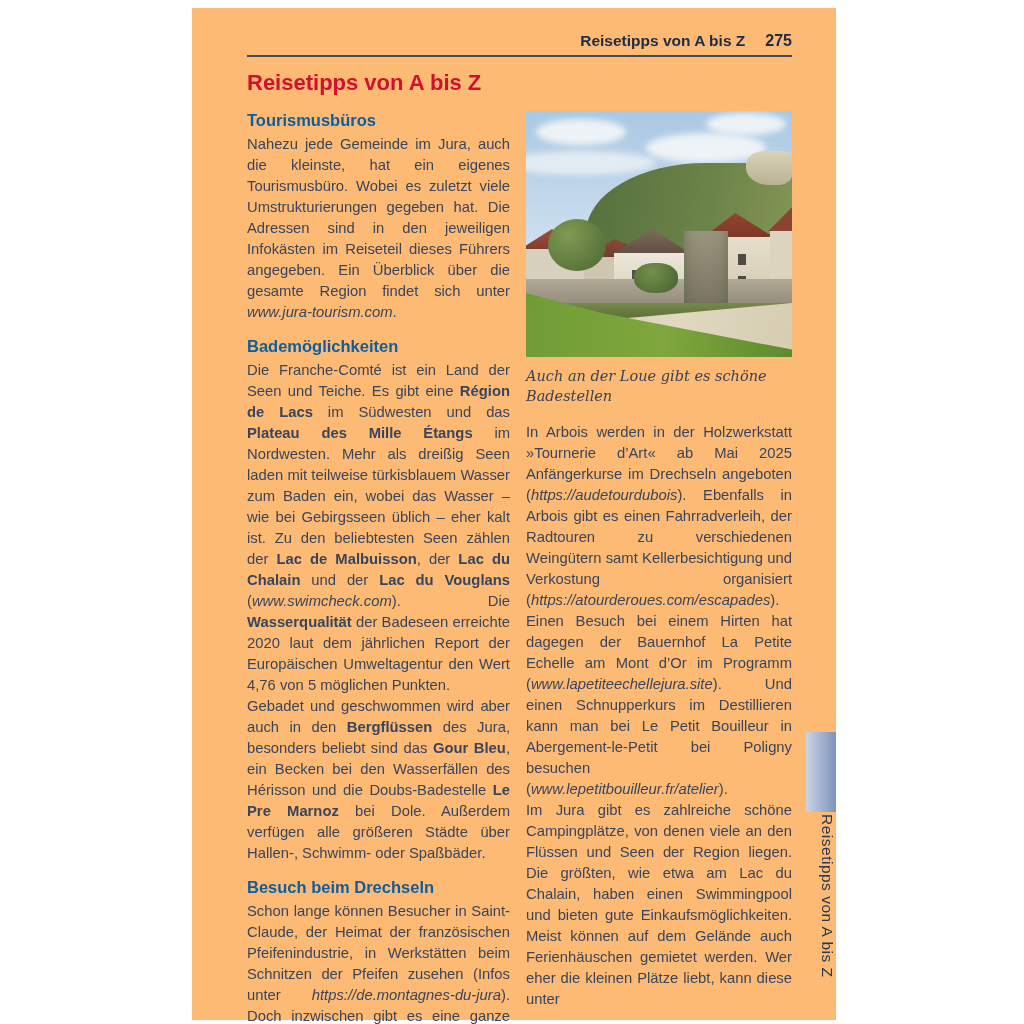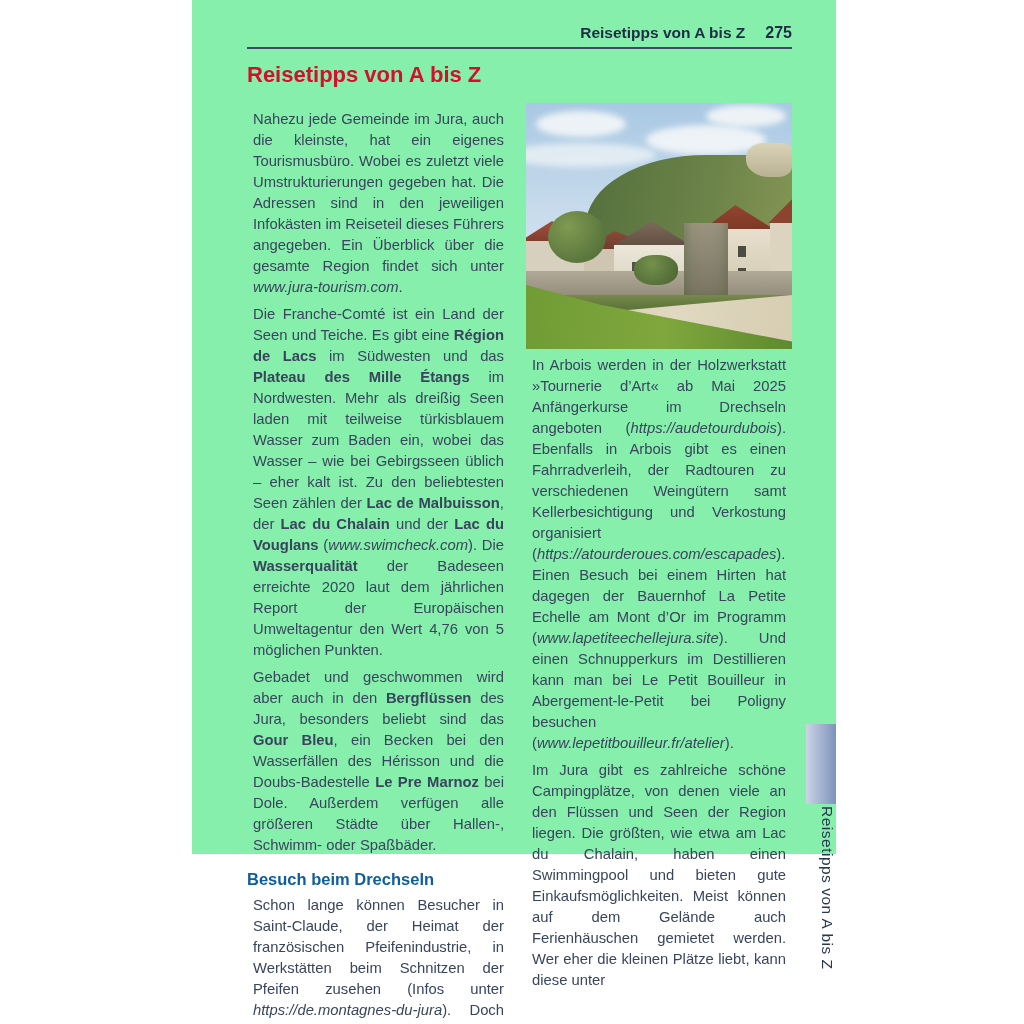--- a/index.html
+++ b/index.html
@@ -2,22 +2,22 @@
 <html lang="de"><head>
 <meta charset="utf-8">
 <style>
   html,body{margin:0;padding:0;}
   body{
     width:1024px;height:1024px;background:#ffffff;position:relative;
     font-family:"Liberation Sans",sans-serif;
     -webkit-font-smoothing:antialiased;
   }
   .page{
-    position:absolute;left:192px;top:0;width:644px;height:854px;
-    background:#86efac;color:#39455c;
+    position:absolute;left:192px;top:8px;width:644px;height:1012px;
+    background:#fdba74;color:#39455c;
   }
   .content{position:absolute;left:55px;top:0;width:545px;}
   
   .pagehead{
     display:flex;justify-content:flex-end;align-items:baseline;gap:20px;
     padding-top:24px;padding-bottom:5px;border-bottom:2px solid #3d4a63;
     color:#1d2b45;font-size:15.5px;
   }
   .pagehead .ht{font-weight:bold;}
   .pagehead .pn{font-weight:bold;font-size:16px;}
@@ -27,21 +27,21 @@
   }
   
   .cols{display:flex;gap:16px;margin-top:15px;}
   .col-l{width:263px;}
   .col-r{width:266px;}
   h3.sec{
     color:#0e5d9e;font-size:16.5px;font-weight:bold;margin:14px 0 4px 0;
   }
   h3.sec.first{margin-top:0;}
   p.body{
-    margin:6px;font-size:14.8px;line-height:21px;text-align:justify;
+    margin:0;font-size:14.8px;line-height:21px;text-align:justify;
     hyphens:auto;-webkit-hyphens:auto;color:#39455c;
   }
   p.body .b{font-weight:bold;}
   p.body .i{font-style:italic;}
   
   .photo{
     position:relative;width:266px;height:246px;overflow:hidden;
     background:linear-gradient(#a9c8e3,#cfe0ee 55%,#e4edf3);
   }
   .cloud{position:absolute;background:#f4f7f8;border-radius:50%;filter:blur(3px);opacity:.9;}
@@ -138,22 +138,24 @@
     <div class="pagehead">
       <span class="ht">Reisetipps von A bis Z</span>
       <span class="pn">275</span>
     </div>
 
     <div class="main-title">Reisetipps von A bis Z</div>
 
     <div class="cols">
 
       <div class="col-l">
+        <h3 class="sec first">Tourismusbüros</h3>
         <p class="body"><span>Nahezu jede Gemeinde im Jura, auch die kleinste, hat ein eigenes Tourismusbüro. Wobei es zuletzt viele Umstrukturierungen gegeben hat. Die Adressen sind in den jeweiligen Infokästen im Reiseteil dieses Führers angegeben. Ein Überblick über die gesamte Region findet sich unter </span><span class="i">www.jura-tourism.com</span><span>.</span></p>
 
+        <h3 class="sec">Bademöglichkeiten</h3>
         <p class="body"><span>Die Franche-Comté ist ein Land der Seen und Teiche. Es gibt eine </span><span class="b">Région de Lacs</span><span> im Südwesten und das </span><span class="b">Plateau des Mille Étangs</span><span> im Nordwesten. Mehr als dreißig Seen laden mit teilweise türkisblauem Wasser zum Baden ein, wobei das Wasser – wie bei Gebirgsseen üblich – eher kalt ist. Zu den beliebtesten Seen zählen der </span><span class="b">Lac de Malbuisson</span><span>, der </span><span class="b">Lac du Chalain</span><span> und der </span><span class="b">Lac du Vouglans</span><span> (</span><span class="i">www.swimcheck.com</span><span>). Die </span><span class="b">Wasserqualität</span><span> der Badeseen erreichte 2020 laut dem jährlichen Report der Europäischen Umweltagentur den Wert 4,76 von 5 möglichen Punkten.</span></p>
         <p class="body"><span>Gebadet und geschwommen wird aber auch in den </span><span class="b">Bergflüssen</span><span> des Jura, besonders beliebt sind das </span><span class="b">Gour Bleu</span><span>, ein Becken bei den Wasserfällen des Hérisson und die Doubs-Badestelle </span><span class="b">Le Pre Marnoz</span><span> bei Dole. Außerdem verfügen alle größeren Städte über Hallen-, Schwimm- oder Spaßbäder.</span></p>
 
         <h3 class="sec">Besuch beim Drechseln</h3>
         <p class="body"><span>Schon lange können Besucher in Saint-Claude, der Heimat der französischen Pfeifenindustrie, in Werkstätten beim Schnitzen der Pfeifen zusehen (Infos unter </span><span class="i">https://de.montagnes-du-jura</span><span>). Doch inzwischen gibt es eine ganze Reihe von weiteren Angeboten, bei denen man die Tradition des lokalen Handwerks kennenlernen kann. So organisierte das Tourismusbüro im Pays de Gex einen »Weg des Handwerks«, der zu Käsereien, Steinschneidern, Skiherstellern, Seifenproduzenten, Bierbrauern und vielen anderen führt. Details über alle Handwer-</span></p>
       </div>
 
       <div class="col-r">
 
         <div class="photo">
@@ -193,20 +195,21 @@
           <div class="stonewall"></div>
           <div class="pillar"></div>
           <div class="tree t2"></div>
           <div class="bank"></div>
           <div class="river"></div>
           <div class="riffle"></div>
           <div class="beach"></div>
           <div class="grass"></div>
         </div>
 
+        <div class="caption">Auch an der Loue gibt es schöne Badestellen</div>
 
         <p class="body"><span>In Arbois werden in der Holzwerkstatt »Tournerie d’Art« ab Mai 2025 Anfängerkurse im Drechseln angeboten (</span><span class="i">https://audetourdubois</span><span>). Ebenfalls in Arbois gibt es einen Fahrradverleih, der Radtouren zu verschiedenen Weingütern samt Kellerbesichtigung und Verkostung organisiert (</span><span class="i">https://atourderoues.com/escapades</span><span>). Einen Besuch bei einem Hirten hat dagegen der Bauernhof La Petite Echelle am Mont d’Or im Programm (</span><span class="i">www.lapetiteechellejura.site</span><span>). Und einen Schnupperkurs im Destillieren kann man bei Le Petit Bouilleur in Abergement-le-Petit bei Poligny besuchen (</span><span class="i">www.lepetitbouilleur.fr/atelier</span><span>).</span></p>
 
         <p class="body"><span>Im Jura gibt es zahlreiche schöne Campingplätze, von denen viele an den Flüssen und Seen der Region liegen. Die größten, wie etwa am Lac du Chalain, haben einen Swimmingpool und bieten gute Einkaufsmöglichkeiten. Meist können auf dem Gelände auch Ferienhäuschen gemietet werden. Wer eher die kleinen Plätze liebt, kann diese unter </span></p>
       </div>
 
     </div>
   </div>
 
   <div class="tab-block"></div>

